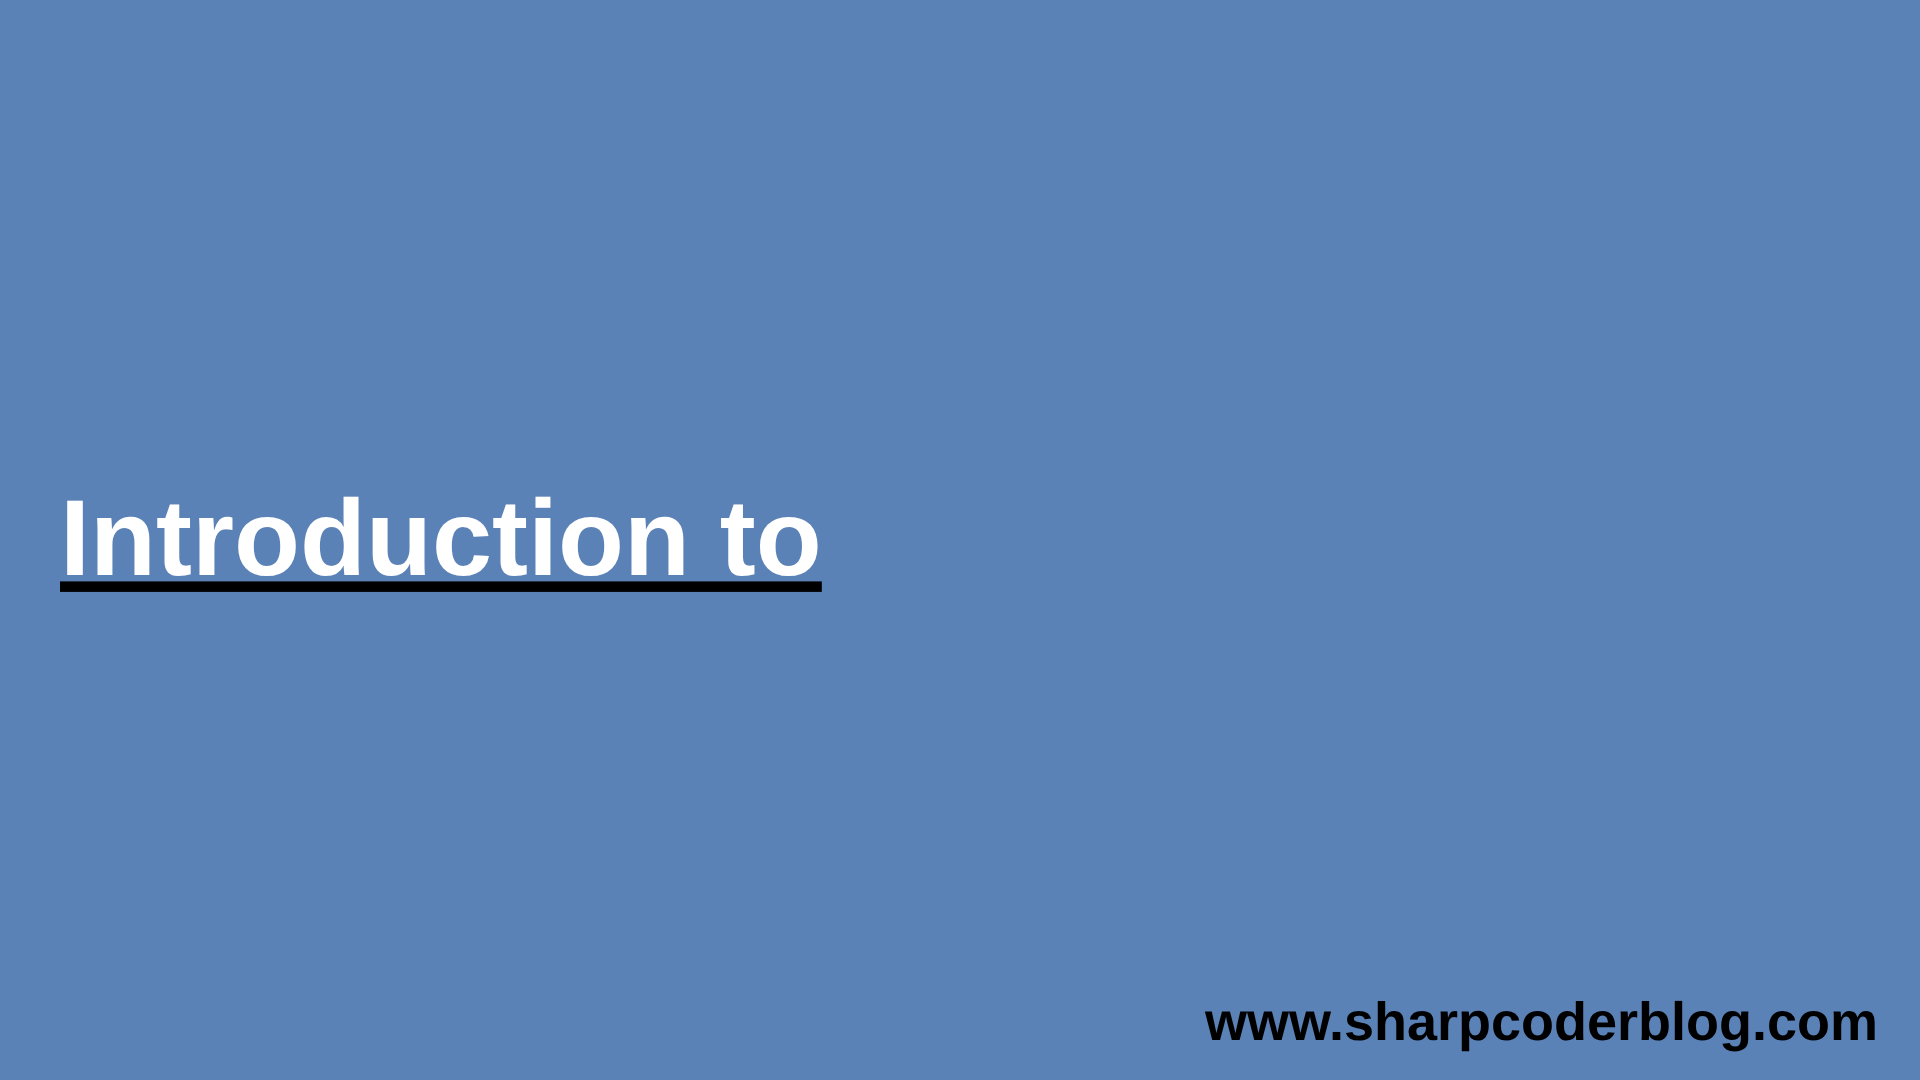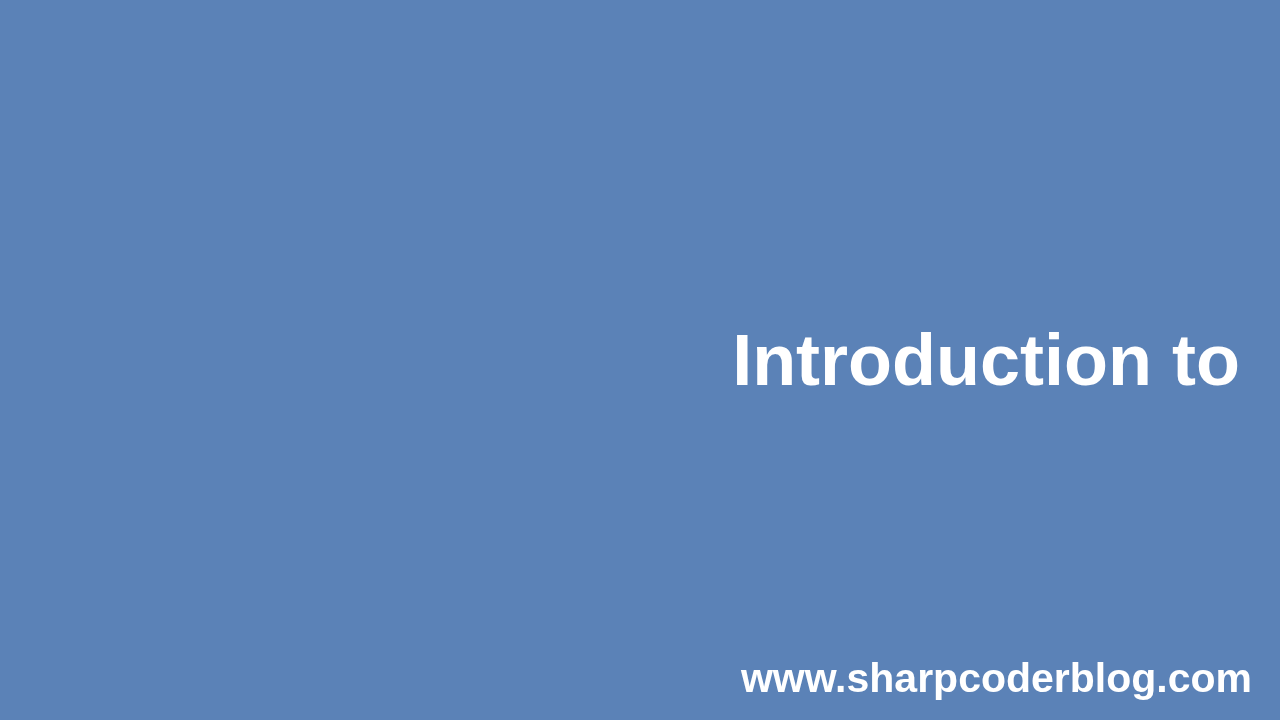--- a/index.html
+++ b/index.html
@@ -13,36 +13,37 @@
       background-color: #5b82b7;
       font-family: 'Century Gothic', 'Futura', 'Avant Garde', sans-serif;
       position: relative;
       overflow: hidden;
     }
     .title-container {
       position: absolute;
       top: 50%;
       left: 50%;
       transform: translate(-50%, -50%);
-      text-align: right;
+      text-align: left;
       width: 100%;
       padding: 0 40px;
+      text-decoration: underline;
     }
     .title {
       color: #ffffff;
       font-size: 72px;
       font-weight: 600;
       line-height: 1.4;
     }
     .watermark {
       position: absolute;
       bottom: 18px;
       right: 28px;
-      color: #ffffff;
-      font-size: 41px;
+      color: #000000;
+      font-size: 36px;
       font-weight: 600;
     }
   </style>
 </head>
 <body>
 
 <div class="title-container">
   <h1 class="title">
     <span>Introduction to</span><br>
   </h1>

